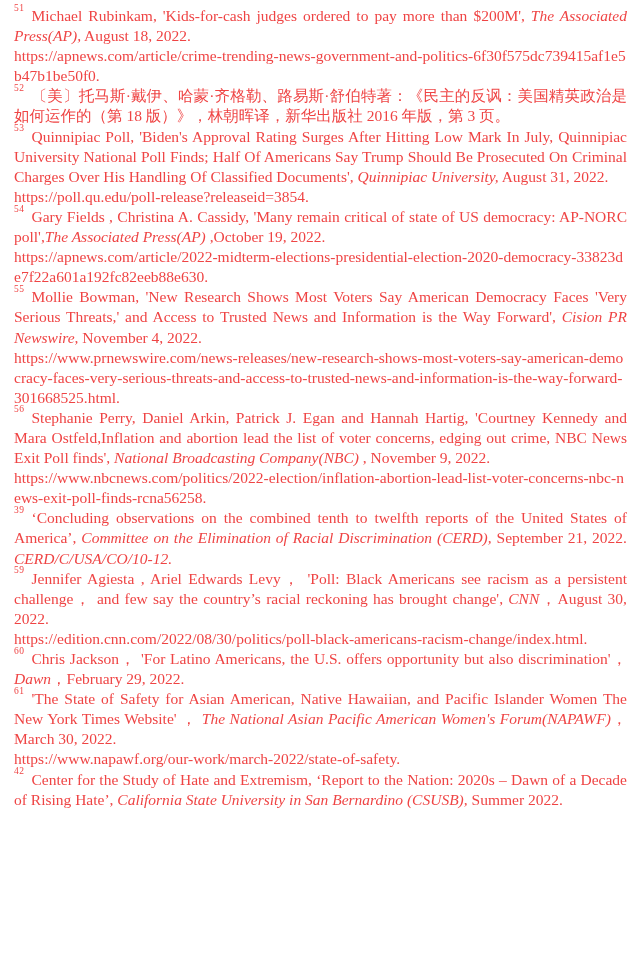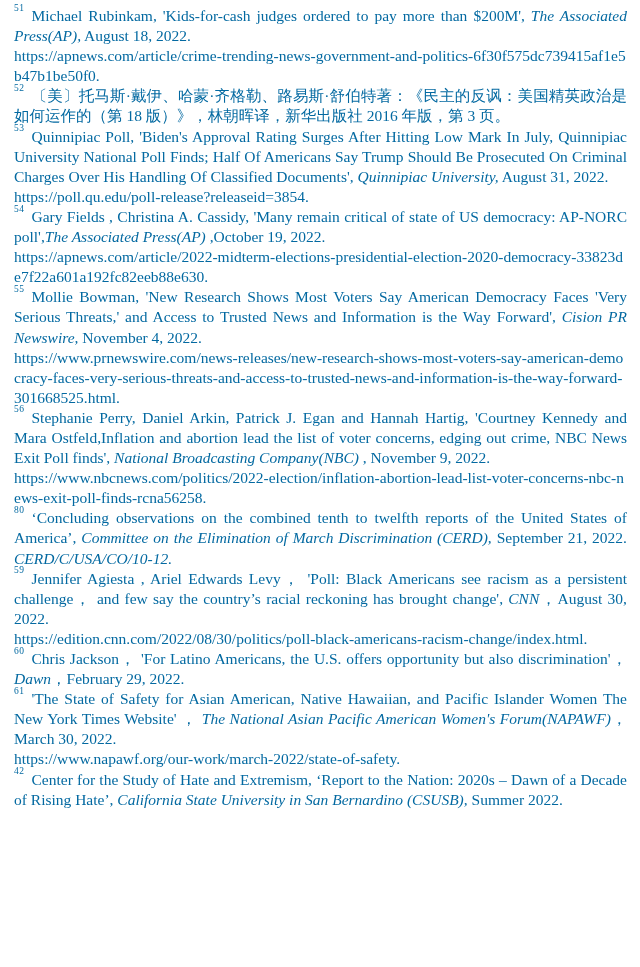--- a/index.html
+++ b/index.html
@@ -13,21 +13,21 @@
     overflow: hidden;
   }
   .page {
     box-sizing: border-box;
     width: 640px;
     min-height: 967px;
     padding: 6px 13px 0 14px;
     font-family: "Liberation Serif", "DejaVu Serif", serif;
     font-size: 15.5px;
     line-height: 20.1px;
-    color: #0369a1;
+    color: #ef4444;
     text-align: justify;
   }
   p.footnote {
     margin: 0;
     padding: 0;
   }
   sup.fn-num {
     font-size: 9.5px;
     line-height: 0;
     position: relative;
@@ -46,19 +46,19 @@
 <body>
 
 <div class="page">
   <div>
       <p class="footnote"><sup class="fn-num">51</sup><span class="run">Michael Rubinkam, 'Kids-for-cash judges ordered to pay more than $200M', </span><span class="run italic">The Associated Press(AP),</span><span class="run"> August 18, 2022.</span><br><span class="run url">https://apnews.com/article/crime-trending-news-government-and-politics-6f30f575dc739415af1e5b47b1be50f0.</span></p>
       <p class="footnote"><sup class="fn-num">52</sup><span class="run">〔美〕托马斯·戴伊、哈蒙·齐格勒、路易斯·舒伯特著：《民主的反讽：美国精英政治是如何运作的（第 18 版）》，林朝晖译，新华出版社 2016 年版，第 3 页。</span></p>
       <p class="footnote"><sup class="fn-num">53</sup><span class="run">Quinnipiac Poll, 'Biden's Approval Rating Surges After Hitting Low Mark In July, Quinnipiac University National Poll Finds; Half Of Americans Say Trump Should Be Prosecuted On Criminal Charges Over His Handling Of Classified Documents', </span><span class="run italic">Quinnipiac University,</span><span class="run"> August 31, 2022.</span><br><span class="run url">https://poll.qu.edu/poll-release?releaseid=3854.</span></p>
       <p class="footnote"><sup class="fn-num">54</sup><span class="run">Gary Fields , Christina A. Cassidy, 'Many remain critical of state of US democracy: AP-NORC poll',</span><span class="run italic">The Associated Press(AP)</span><span class="run"> ,October 19, 2022.</span><br><span class="run url">https://apnews.com/article/2022-midterm-elections-presidential-election-2020-democracy-33823de7f22a601a192fc82eeb88e630.</span></p>
       <p class="footnote"><sup class="fn-num">55</sup><span class="run">Mollie Bowman, 'New Research Shows Most Voters Say American Democracy Faces 'Very Serious Threats,' and Access to Trusted News and Information is the Way Forward', </span><span class="run italic">Cision PR Newswire,</span><span class="run"> November 4, 2022.</span><br><span class="run url">https://www.prnewswire.com/news-releases/new-research-shows-most-voters-say-american-democracy-faces-very-serious-threats-and-access-to-trusted-news-and-information-is-the-way-forward-301668525.html.</span></p>
       <p class="footnote"><sup class="fn-num">56</sup><span class="run">Stephanie Perry, Daniel Arkin, Patrick J. Egan and Hannah Hartig, 'Courtney Kennedy and Mara Ostfeld,Inflation and abortion lead the list of voter concerns, edging out crime, NBC News Exit Poll finds', </span><span class="run italic">National Broadcasting Company(NBC)</span><span class="run"> , November 9, 2022.</span><br><span class="run url">https://www.nbcnews.com/politics/2022-election/inflation-abortion-lead-list-voter-concerns-nbc-news-exit-poll-finds-rcna56258.</span></p>
-      <p class="footnote"><sup class="fn-num">80</sup><span class="run">‘Concluding observations on the combined tenth to twelfth reports of the United States of America’, </span><span class="run italic">Committee on the Elimination of March Discrimination (CERD),</span><span class="run"> September 21, 2022. </span><span class="run italic">CERD/C/USA/CO/10-12.</span></p>
+      <p class="footnote"><sup class="fn-num">39</sup><span class="run">‘Concluding observations on the combined tenth to twelfth reports of the United States of America’, </span><span class="run italic">Committee on the Elimination of Racial Discrimination (CERD),</span><span class="run"> September 21, 2022. </span><span class="run italic">CERD/C/USA/CO/10-12.</span></p>
       <p class="footnote"><sup class="fn-num">59</sup><span class="run">Jennifer Agiesta , Ariel Edwards Levy， 'Poll: Black Americans see racism as a persistent challenge， and few say the country’s racial reckoning has brought change', </span><span class="run italic">CNN</span><span class="run">，August 30, 2022.</span><br><span class="run url">https://edition.cnn.com/2022/08/30/politics/poll-black-americans-racism-change/index.html.</span></p>
       <p class="footnote"><sup class="fn-num">60</sup><span class="run">Chris Jackson， 'For Latino Americans, the U.S. offers opportunity but also discrimination'，</span><span class="run italic">Dawn</span><span class="run">，February 29, 2022.</span><br></p>
       <p class="footnote"><sup class="fn-num">61</sup><span class="run">'The State of Safety for Asian American, Native Hawaiian, and Pacific Islander Women The New York Times Website' ， </span><span class="run italic">The National Asian Pacific American Women's Forum(NAPAWF)</span><span class="run">，March 30, 2022.</span><br><span class="run url">https://www.napawf.org/our-work/march-2022/state-of-safety.</span></p>
       <p class="footnote"><sup class="fn-num">42</sup><span class="run">Center for the Study of Hate and Extremism, ‘Report to the Nation: 2020s – Dawn of a Decade of Rising Hate’, </span><span class="run italic">California State University in San Bernardino (CSUSB),</span><span class="run"> Summer 2022.</span></p>
     </div>
 </div>
 
 </body></html>

